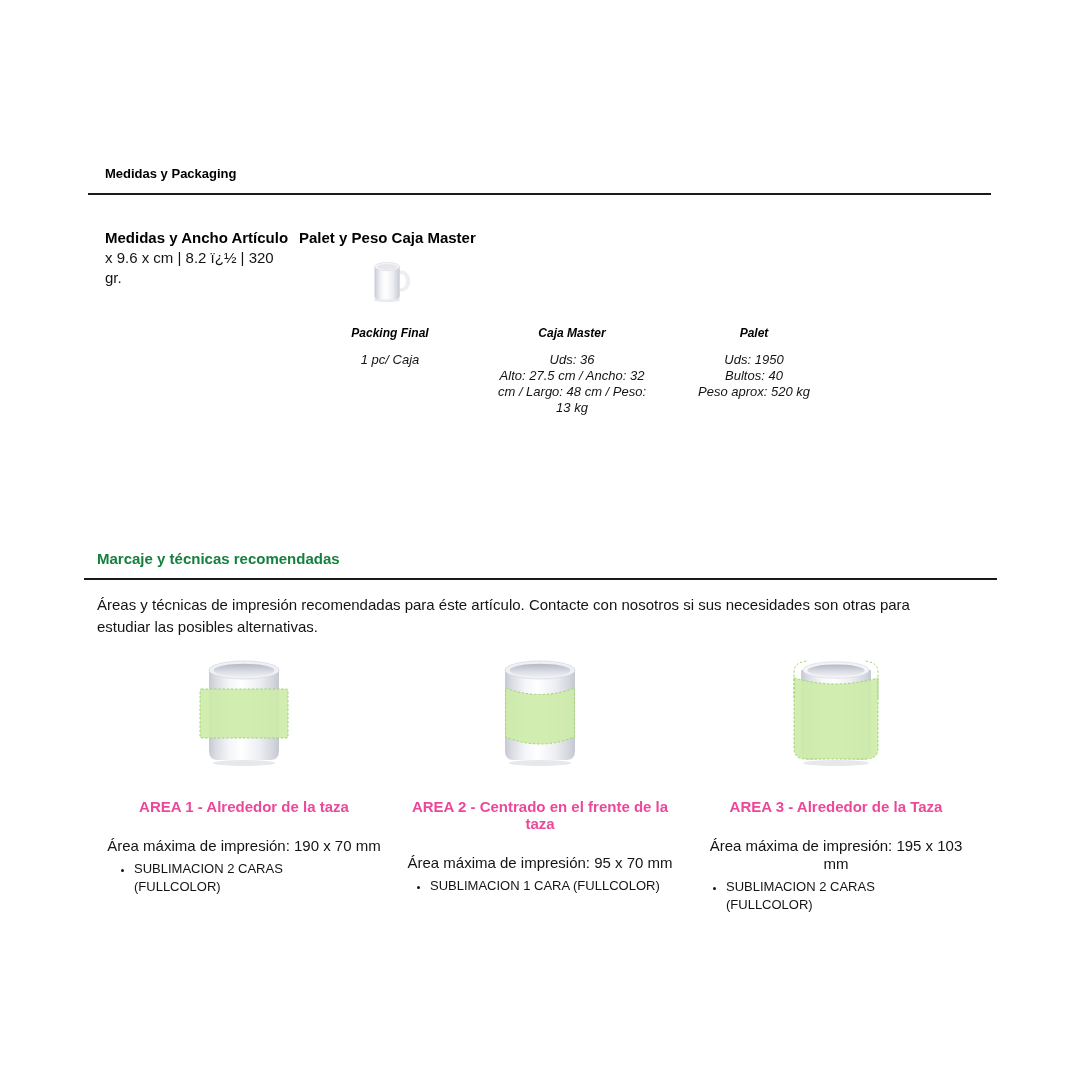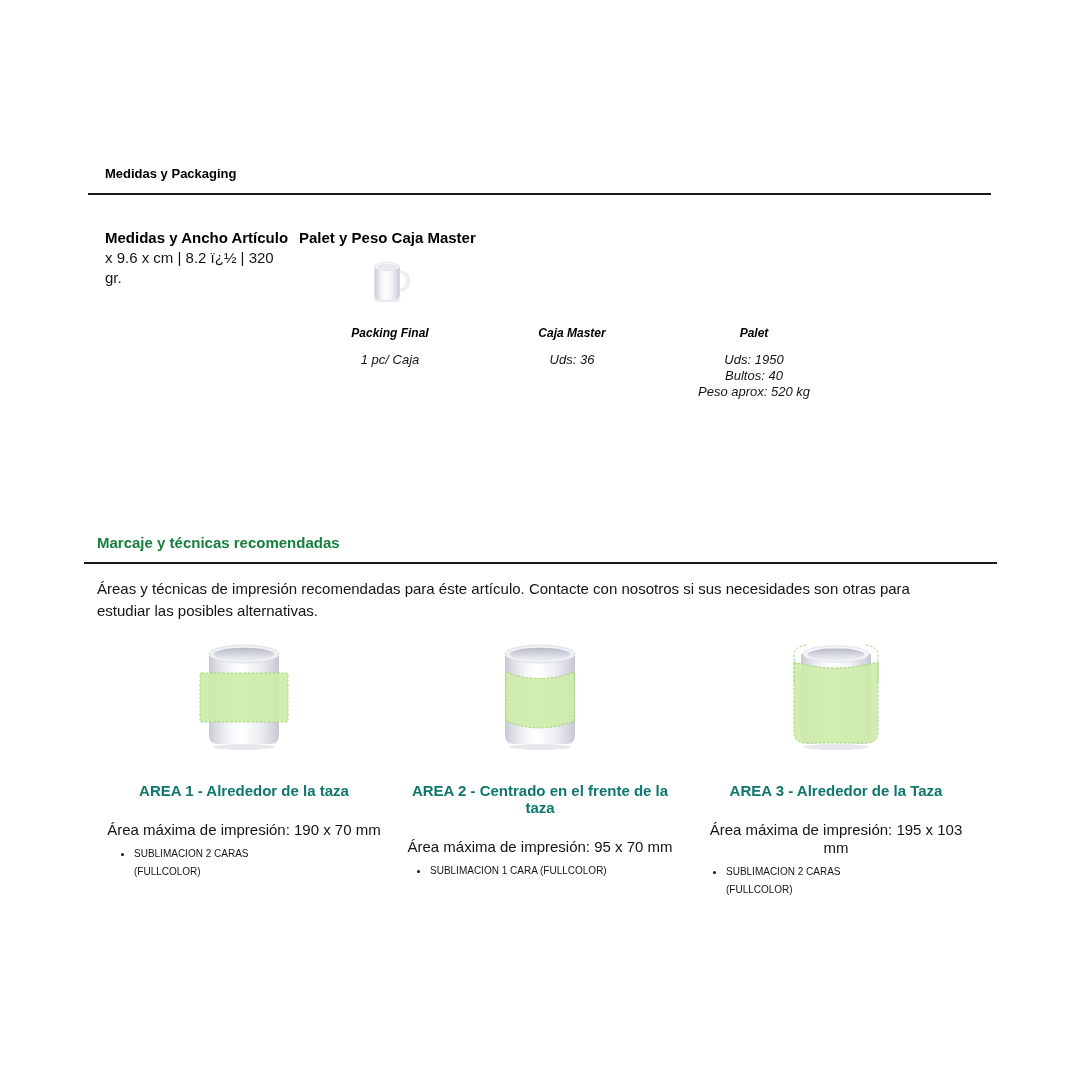--- a/index.html
+++ b/index.html
@@ -39,23 +39,23 @@
   .sec2-title {
     margin: 133px 0 0 97px;
     font-size: 15px; font-weight: bold; line-height: 19px; color: #15803d;
   }
   .div2 { width: 913px; margin: 10px 0 0 84px; }
   .intro { margin: 14px 0 0 97px; width: 845px; font-size: 15px; line-height: 22px; }
 
   .areas { display: grid; grid-template-columns: repeat(3, 296px); margin: 12px 0 0 96px; }
   .area { text-align: center; }
   .mug-figure { height: 120px; display: flex; align-items: flex-end; justify-content: center; }
-  .area-title { max-width: 280px; margin: 28px auto 0; font-size: 15px; font-weight: bold; line-height: 17px; color: #0f766e; }
+  .area-title { max-width: 280px; margin: 28px auto 0; font-size: 15px; font-weight: bold; line-height: 17px; color: #ec4899; }
   .area-max { max-width: 280px; margin: 22px auto 0; font-size: 15px; line-height: 18px; }
-  .area-list { margin-top: 5px; padding-left: 38px; text-align: left; font-size: 10px; line-height: 18px; list-style: disc outside; }
+  .area-list { margin-top: 5px; padding-left: 38px; text-align: left; font-size: 13px; line-height: 18px; list-style: disc outside; }
   .area-list li::marker { font-size: 11px; }
   .area:nth-child(1) .area-list, .area:nth-child(3) .area-list { max-width: 215px; }
 </style>
 </head>
 <body style="--pa-fill: #cdeba9; --pa-stroke: #9bd06d; --divider: #1a1a1a;">
 
 <svg width="0" height="0" style="position:absolute" aria-hidden="true">
   <defs>
     <linearGradient id="bodyGrad" x1="0" y1="0" x2="1" y2="0">
       <stop offset="0" stop-color="#c7c9d3"></stop>
@@ -106,20 +106,21 @@
             <div class="cell-values">
               <div>1 pc/ Caja</div>
             </div>
           </div>
 
           <div class="pack-cell">
             <div class="spacer-img"></div>
             <div class="cell-header">Caja Master</div>
             <div class="cell-values" style="max-width:162px">
               <div>Uds: 36</div>
+              <div>Alto: 27.5 cm / Ancho: 32 cm / Largo: 48 cm / Peso: 13 kg</div>
             </div>
           </div>
 
           <div class="pack-cell">
             <div class="spacer-img"></div>
             <div class="cell-header">Palet</div>
             <div class="cell-values">
               <div>Uds: 1950</div>
               <div>Bultos: 40</div>
               <div>Peso aprox: 520 kg</div>

